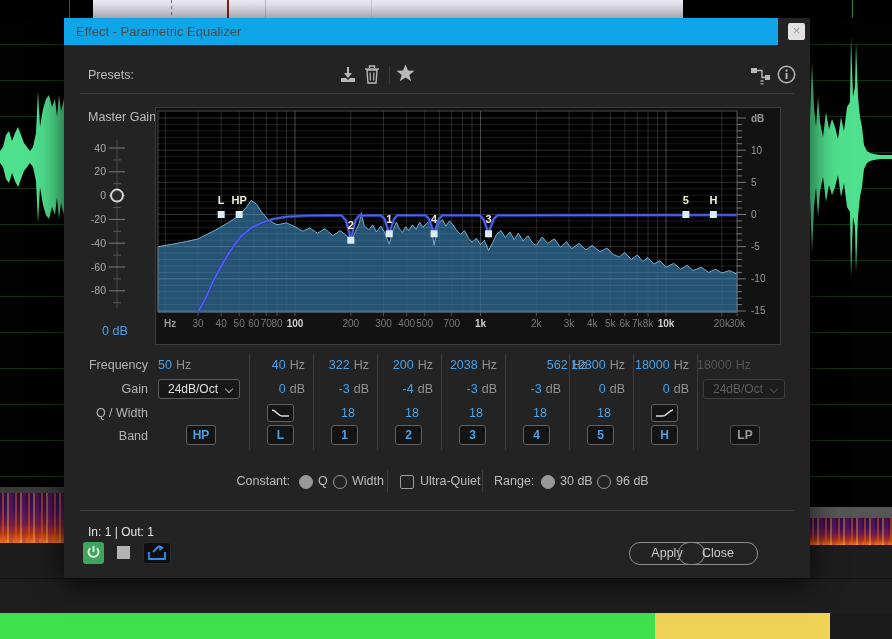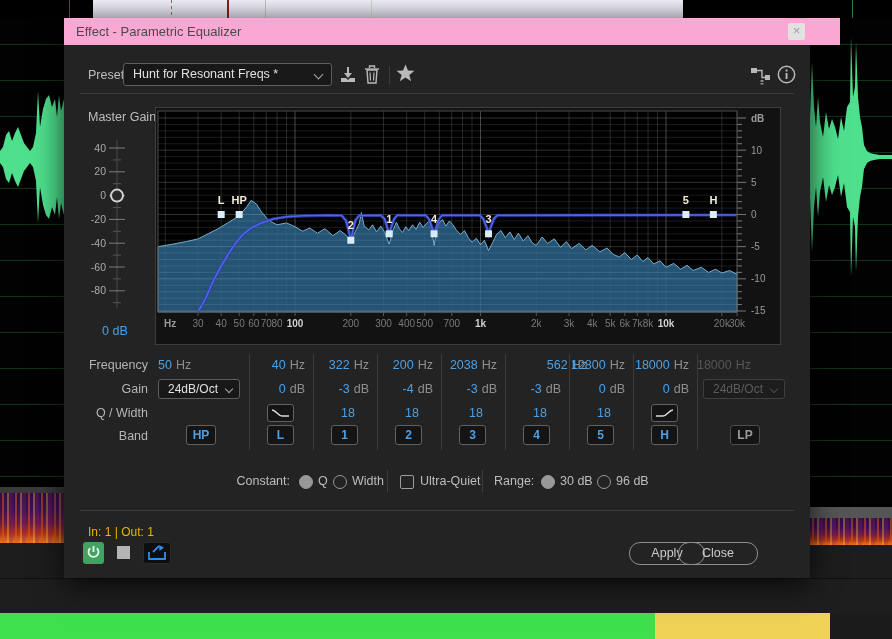--- a/index.html
+++ b/index.html
@@ -13,25 +13,25 @@
            background-image:repeating-linear-gradient(180deg,transparent 0 26px,#103319 26px 27px,transparent 27px 36px);}
   .graybar{background:#555;}
   .spectro{background-color:#160726;
     background-image:
       repeating-linear-gradient(90deg, rgba(0,0,0,0) 0 2px, rgba(230,90,20,0.50) 2px 4px, rgba(0,0,0,0) 4px 7px, rgba(250,190,60,0.38) 7px 9px, rgba(140,30,100,0.28) 9px 13px),
       linear-gradient(180deg,#2c0d44 0%,#3c1058 35%,#6d1b44 62%,#b53614 82%,#e5791f 100%);}
   .bottomband{left:0;top:578px;width:892px;height:35px;background:#1e1e1e;border-top:1px solid #121212;}
   .meterrow{left:0;top:613px;width:892px;height:26px;background:#1b1b1b;}
   
   #dialog{left:64px;top:18px;width:746px;height:560px;background:#232323;box-shadow:0 6px 28px rgba(0,0,0,0.75);}
-  .titlebar{left:0;top:0;width:776px;height:27px;background:#f9a8d4;}
+  .titlebar{left:0;top:0;width:714px;height:27px;background:#0ea5e9;}
   .title{left:12px;top:6px;font-size:13px;color:#4a4a4a;}
   .closebtn{left:724px;top:5px;width:17px;height:17px;background:#e2e2e2;color:#a0a0a0;font-size:13px;line-height:16px;text-align:center;border-radius:2px;cursor:default;}
   .label{color:#bdbdbd;font-size:12.5px;}
-  .dim{color:#eab308;}
+  .dim{color:#e5e5e5;}
   .dd{background:#181818;border:1px solid #5d5d5d;border-radius:3px;color:#e0e0e0;font-size:12.5px;line-height:21px;padding-left:9px;box-sizing:border-box;}
   .dd.disabled{color:#5d5d5d;border-color:#3e3e3e;background:#1d1d1d;}
   .chev{position:absolute;width:6px;height:6px;border-right:1.6px solid #a9a9a9;border-bottom:1.6px solid #a9a9a9;transform:rotate(45deg);}
   .chev.dis{border-color:#4c4c4c;}
   .divider{background:#3c3c3c;height:1px;}
   .vsep{background:#3c3c3c;width:1px;}
   .icobtn{cursor:default;}
   
   .rowlabel{font-size:12.5px;color:#b5b5b5;text-align:right;}
   .val{font-size:12.5px;text-align:right;}
@@ -92,24 +92,20 @@
   </div>
 
   <div id="dialog" class="abs">
 
     <div class="abs titlebar">
       <div class="abs title">Effect - Parametric Equalizer</div>
       <div class="abs closebtn">×</div>
     </div>
 
     <div class="abs label" style="left:24px;top:50px;">Presets:</div>
-    <div class="abs dd" style="left:59px;top:45px;width:209px;height:23px;">
-      <span>Hunt for Resonant Freqs *</span>
-      <span class="chev" style="right:9px;top:7px;"></span>
-    </div>
     <div class="abs icobtn" style="left:274px;top:47px;">
       <svg width="20" height="20">
         <path d="M10,2 v8" stroke="#b9b9b9" stroke-width="2" fill="none"></path>
         <polygon points="6,8 14,8 10,13" fill="#b9b9b9"></polygon>
         <path d="M3,13 h5 l2,2 l2,-2 h5 v4 h-14 z" fill="#b9b9b9"></path>
       </svg>
     </div>
     <div class="abs icobtn" style="left:299px;top:46px;">
       <svg width="18" height="21">
         <path d="M4,6 h10 l-1,13 h-8 z" fill="none" stroke="#b9b9b9" stroke-width="1.4"></path>

